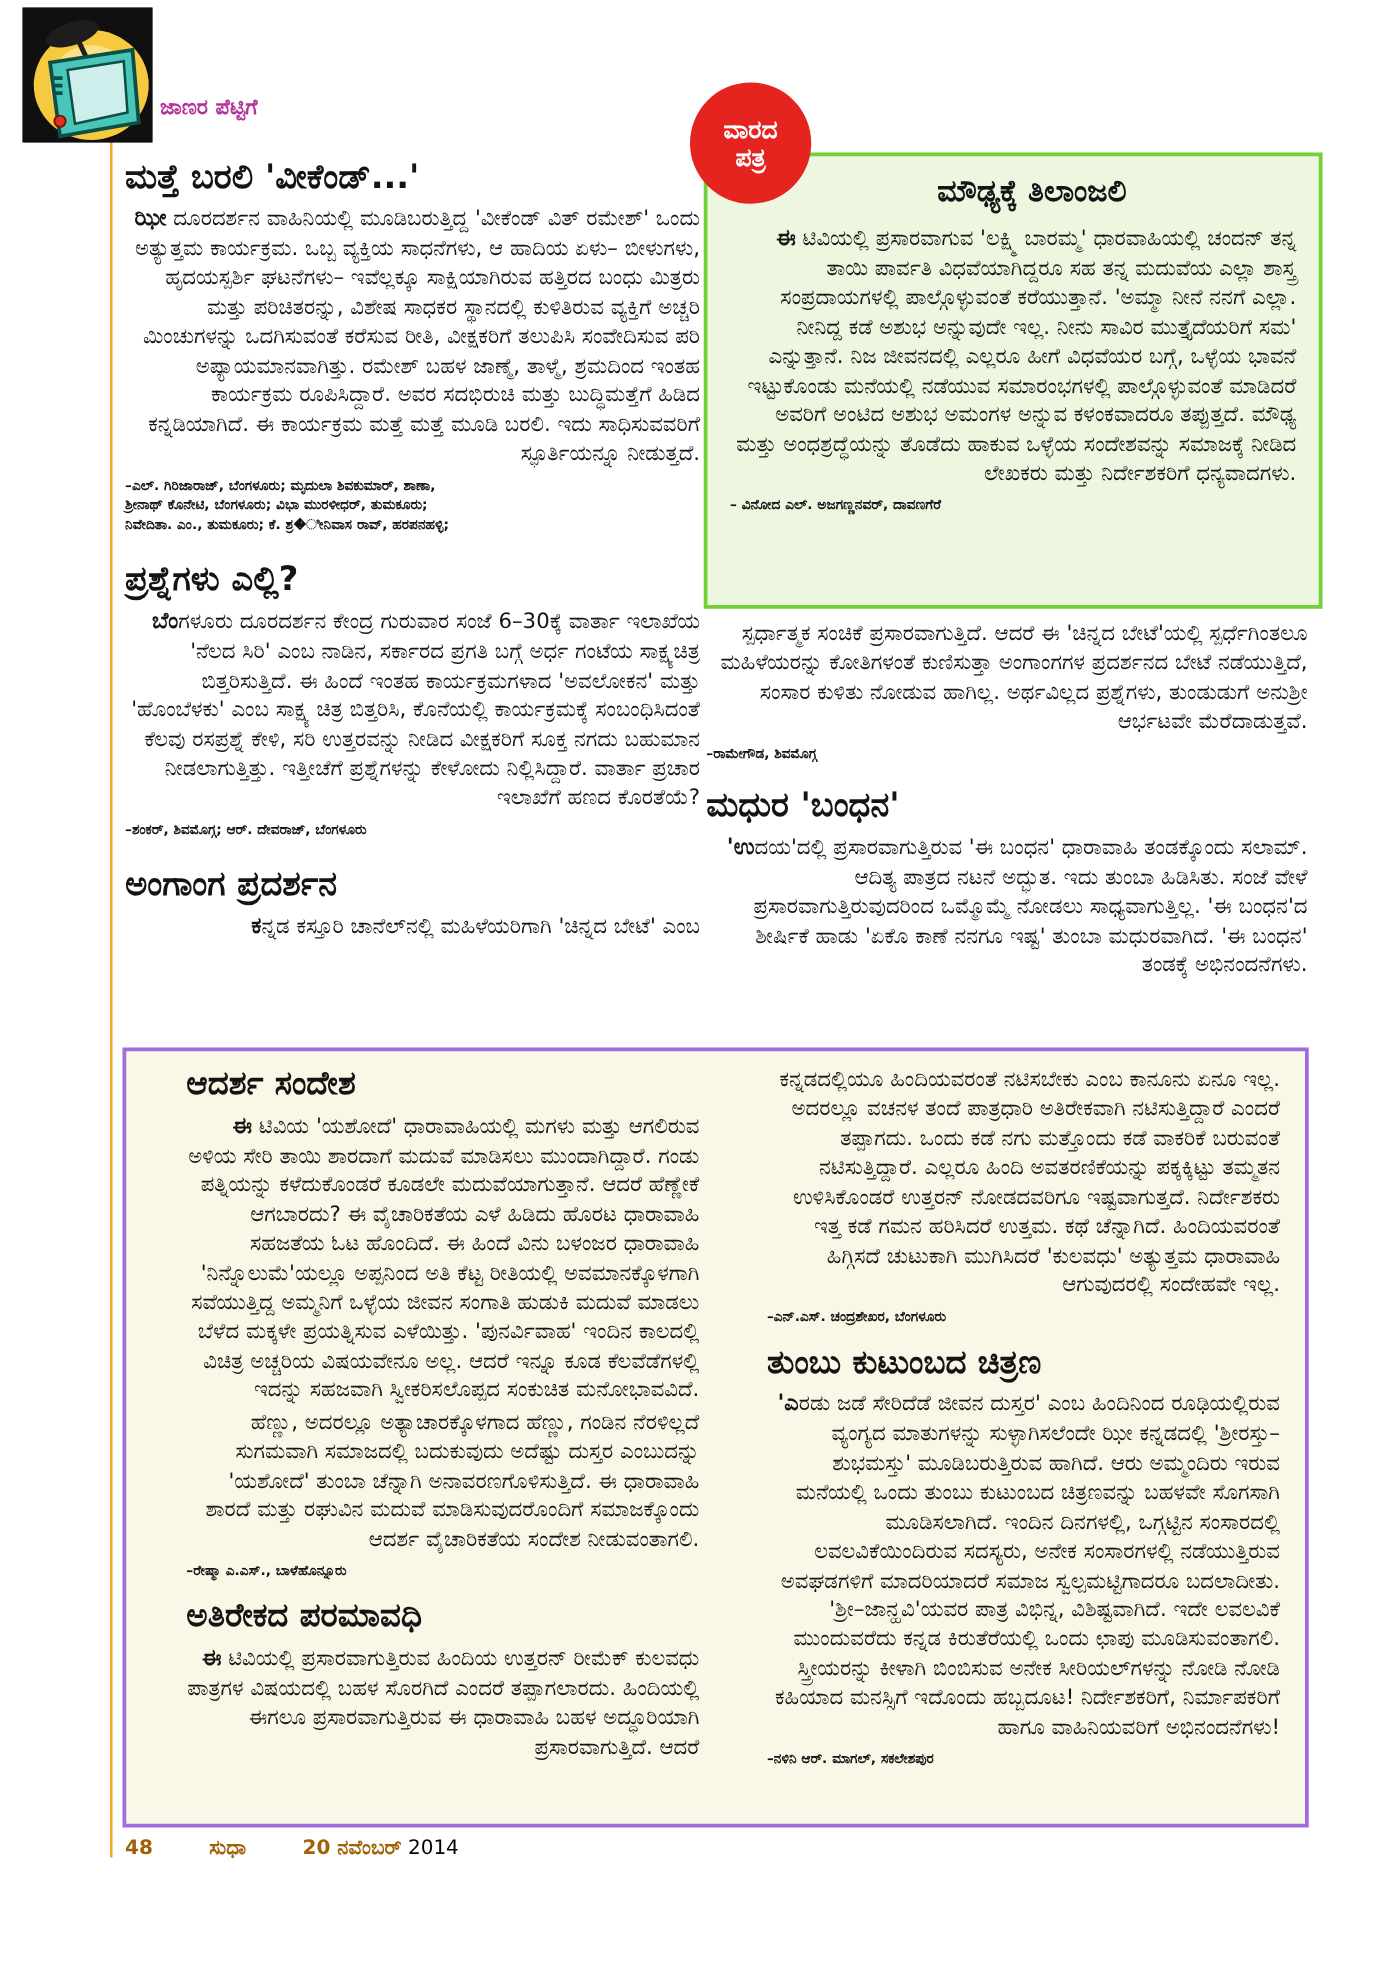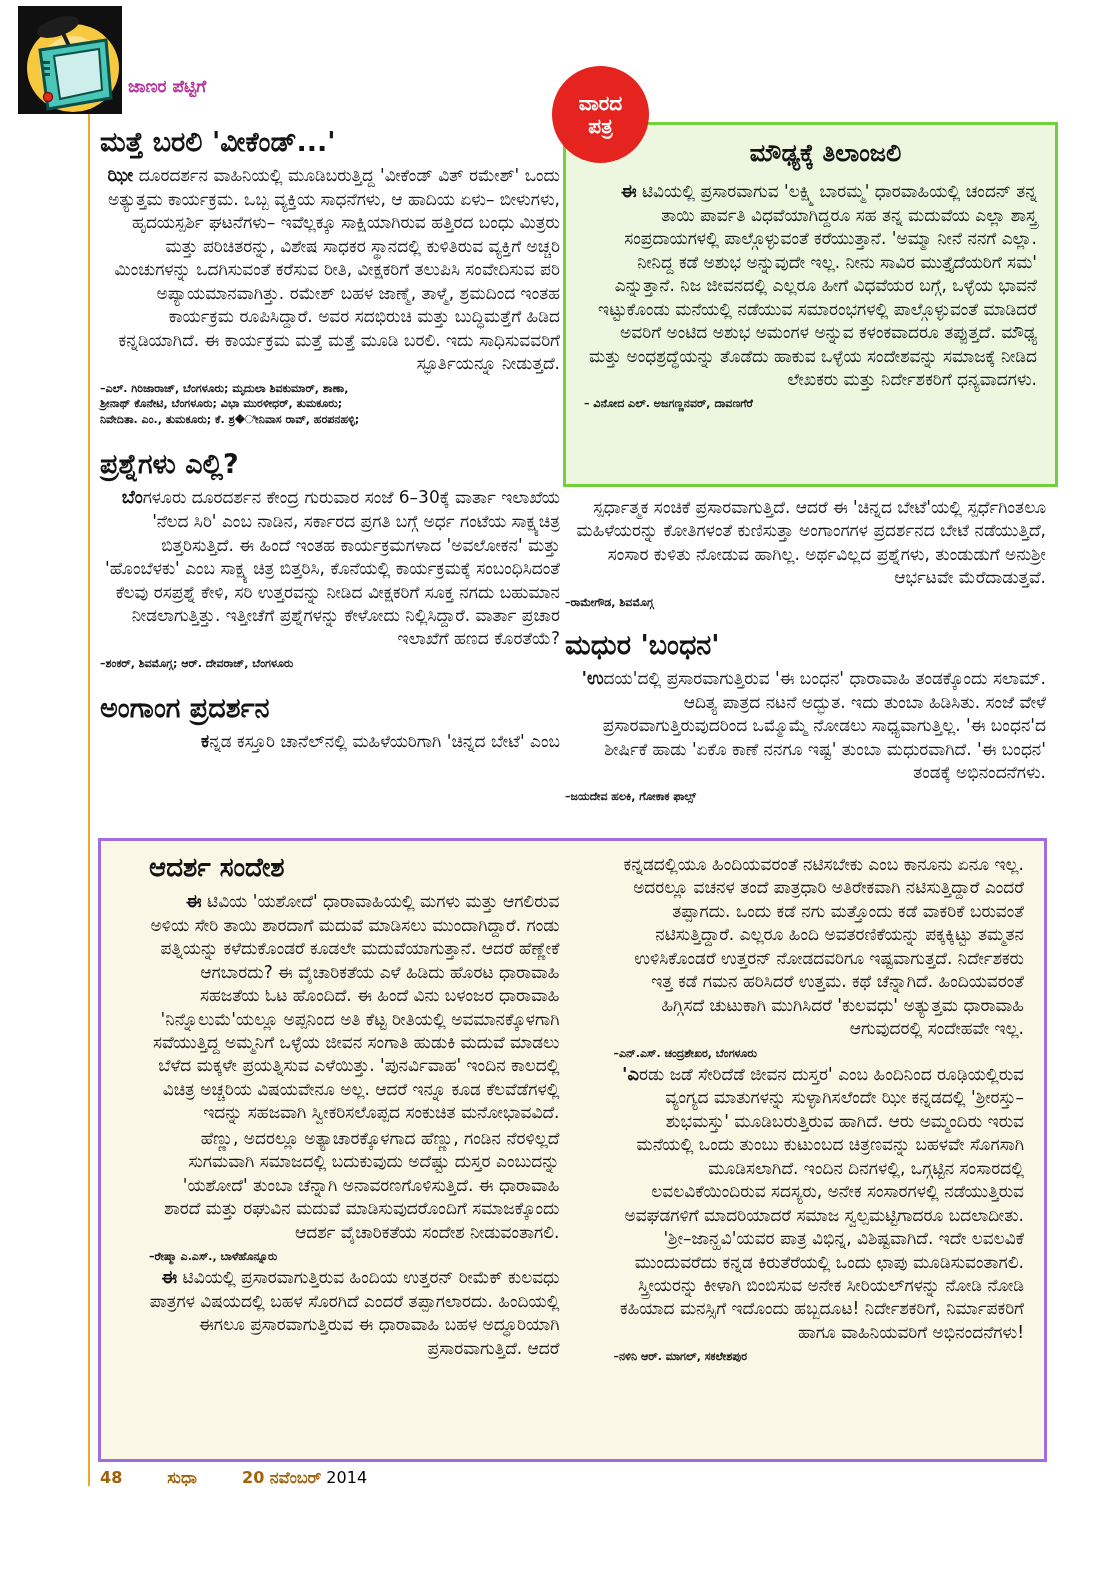--- a/index.html
+++ b/index.html
@@ -90,37 +90,38 @@
     <h2 class="section">ಅಂಗಾಂಗ ಪ್ರದರ್ಶನ</h2>
     <p class="body"><span class="lead">ಕ</span><span>ನ್ನಡ ಕಸ್ತೂರಿ ಚಾನೆಲ್‌ನಲ್ಲಿ ಮಹಿಳೆಯರಿಗಾಗಿ 'ಚಿನ್ನದ ಬೇಟೆ' ಎಂಬ</span></p>
   </div>
 
   <div class="right-col">
     <p class="body">ಸ್ಪರ್ಧಾತ್ಮಕ ಸಂಚಿಕೆ ಪ್ರಸಾರವಾಗುತ್ತಿದೆ. ಆದರೆ ಈ 'ಚಿನ್ನದ ಬೇಟೆ'ಯಲ್ಲಿ ಸ್ಪರ್ಧೆಗಿಂತಲೂ ಮಹಿಳೆಯರನ್ನು ಕೋತಿಗಳಂತೆ ಕುಣಿಸುತ್ತಾ ಅಂಗಾಂಗಗಳ ಪ್ರದರ್ಶನದ ಬೇಟೆ ನಡೆಯುತ್ತಿದೆ, ಸಂಸಾರ ಕುಳಿತು ನೋಡುವ ಹಾಗಿಲ್ಲ. ಅರ್ಥವಿಲ್ಲದ ಪ್ರಶ್ನೆಗಳು, ತುಂಡುಡುಗೆ ಅನುಶ್ರೀ ಆರ್ಭಟವೇ ಮೆರೆದಾಡುತ್ತವೆ.</p>
     <p class="sig">–ರಾಮೇಗೌಡ, ಶಿವಮೊಗ್ಗ</p>
 
     <h2 class="section">ಮಧುರ 'ಬಂಧನ'</h2>
     <p class="body"><span class="lead">'ಉ</span><span>ದಯ'ದಲ್ಲಿ ಪ್ರಸಾರವಾಗುತ್ತಿರುವ 'ಈ ಬಂಧನ' ಧಾರಾವಾಹಿ ತಂಡಕ್ಕೊಂದು ಸಲಾಮ್. ಆದಿತ್ಯ ಪಾತ್ರದ ನಟನೆ ಅದ್ಭುತ. ಇದು ತುಂಬಾ ಹಿಡಿಸಿತು. ಸಂಜೆ ವೇಳೆ ಪ್ರಸಾರವಾಗುತ್ತಿರುವುದರಿಂದ ಒಮ್ಮೊಮ್ಮೆ ನೋಡಲು ಸಾಧ್ಯವಾಗುತ್ತಿಲ್ಲ. 'ಈ ಬಂಧನ'ದ ಶೀರ್ಷಿಕೆ ಹಾಡು 'ಏಕೊ ಕಾಣೆ ನನಗೂ ಇಷ್ಟ' ತುಂಬಾ ಮಧುರವಾಗಿದೆ. 'ಈ ಬಂಧನ' ತಂಡಕ್ಕೆ ಅಭಿನಂದನೆಗಳು.</span></p>
-    <p class="sig">–ಜಯದೇವ ಹಲಕಿ, ಗೋಕಾಕ ಫಾಲ್ಸ್</p>
   </div>
 
   <div class="yellow-box">
     <div class="cols">
       <div class="col">
         <h2 class="section">ಆದರ್ಶ ಸಂದೇಶ</h2>
         <p class="body"><span class="lead">ಈ</span><span> ಟಿವಿಯ 'ಯಶೋದೆ' ಧಾರಾವಾಹಿಯಲ್ಲಿ ಮಗಳು ಮತ್ತು ಆಗಲಿರುವ ಅಳಿಯ ಸೇರಿ ತಾಯಿ ಶಾರದಾಗೆ ಮದುವೆ ಮಾಡಿಸಲು ಮುಂದಾಗಿದ್ದಾರೆ. ಗಂಡು ಪತ್ನಿಯನ್ನು ಕಳೆದುಕೊಂಡರೆ ಕೂಡಲೇ ಮದುವೆಯಾಗುತ್ತಾನೆ. ಆದರೆ ಹೆಣ್ಣೇಕೆ ಆಗಬಾರದು? ಈ ವೈಚಾರಿಕತೆಯ ಎಳೆ ಹಿಡಿದು ಹೊರಟ ಧಾರಾವಾಹಿ ಸಹಜತೆಯ ಓಟ ಹೊಂದಿದೆ. ಈ ಹಿಂದೆ ವಿನು ಬಳಂಜರ ಧಾರಾವಾಹಿ 'ನಿನ್ನೊಲುಮೆ'ಯಲ್ಲೂ ಅಪ್ಪನಿಂದ ಅತಿ ಕೆಟ್ಟ ರೀತಿಯಲ್ಲಿ ಅವಮಾನಕ್ಕೊಳಗಾಗಿ ಸವೆಯುತ್ತಿದ್ದ ಅಮ್ಮನಿಗೆ ಒಳ್ಳೆಯ ಜೀವನ ಸಂಗಾತಿ ಹುಡುಕಿ ಮದುವೆ ಮಾಡಲು ಬೆಳೆದ ಮಕ್ಕಳೇ ಪ್ರಯತ್ನಿಸುವ ಎಳೆಯಿತ್ತು. 'ಪುನರ್ವಿವಾಹ' ಇಂದಿನ ಕಾಲದಲ್ಲಿ ವಿಚಿತ್ರ ಅಚ್ಚರಿಯ ವಿಷಯವೇನೂ ಅಲ್ಲ. ಆದರೆ ಇನ್ನೂ ಕೂಡ ಕೆಲವೆಡೆಗಳಲ್ಲಿ ಇದನ್ನು ಸಹಜವಾಗಿ ಸ್ವೀಕರಿಸಲೊಪ್ಪದ ಸಂಕುಚಿತ ಮನೋಭಾವವಿದೆ.</span></p>
         <p class="body indent">ಹೆಣ್ಣು, ಅದರಲ್ಲೂ ಅತ್ಯಾಚಾರಕ್ಕೊಳಗಾದ ಹೆಣ್ಣು, ಗಂಡಿನ ನೆರಳಿಲ್ಲದೆ ಸುಗಮವಾಗಿ ಸಮಾಜದಲ್ಲಿ ಬದುಕುವುದು ಅದೆಷ್ಟು ದುಸ್ತರ ಎಂಬುದನ್ನು 'ಯಶೋದೆ' ತುಂಬಾ ಚೆನ್ನಾಗಿ ಅನಾವರಣಗೊಳಿಸುತ್ತಿದೆ. ಈ ಧಾರಾವಾಹಿ ಶಾರದೆ ಮತ್ತು ರಘುವಿನ ಮದುವೆ ಮಾಡಿಸುವುದರೊಂದಿಗೆ ಸಮಾಜಕ್ಕೊಂದು ಆದರ್ಶ ವೈಚಾರಿಕತೆಯ ಸಂದೇಶ ನೀಡುವಂತಾಗಲಿ.</p>
         <p class="sig">–ರೇಷ್ಮಾ ಎ.ಎಸ್., ಬಾಳೆಹೊನ್ನೂರು</p>
 
+        <h2 class="section">ಅತಿರೇಕದ ಪರಮಾವಧಿ</h2>
         <p class="body"><span class="lead">ಈ</span><span> ಟಿವಿಯಲ್ಲಿ ಪ್ರಸಾರವಾಗುತ್ತಿರುವ ಹಿಂದಿಯ ಉತ್ತರನ್ ರೀಮೆಕ್ ಕುಲವಧು ಪಾತ್ರಗಳ ವಿಷಯದಲ್ಲಿ ಬಹಳ ಸೊರಗಿದೆ ಎಂದರೆ ತಪ್ಪಾಗಲಾರದು. ಹಿಂದಿಯಲ್ಲಿ ಈಗಲೂ ಪ್ರಸಾರವಾಗುತ್ತಿರುವ ಈ ಧಾರಾವಾಹಿ ಬಹಳ ಅದ್ಧೂರಿಯಾಗಿ ಪ್ರಸಾರವಾಗುತ್ತಿದೆ. ಆದರೆ</span></p>
       </div>
       <div class="col">
         <p class="body">ಕನ್ನಡದಲ್ಲಿಯೂ ಹಿಂದಿಯವರಂತೆ ನಟಿಸಬೇಕು ಎಂಬ ಕಾನೂನು ಏನೂ ಇಲ್ಲ. ಅದರಲ್ಲೂ ವಚನಳ ತಂದೆ ಪಾತ್ರಧಾರಿ ಅತಿರೇಕವಾಗಿ ನಟಿಸುತ್ತಿದ್ದಾರೆ ಎಂದರೆ ತಪ್ಪಾಗದು. ಒಂದು ಕಡೆ ನಗು ಮತ್ತೊಂದು ಕಡೆ ವಾಕರಿಕೆ ಬರುವಂತೆ ನಟಿಸುತ್ತಿದ್ದಾರೆ. ಎಲ್ಲರೂ ಹಿಂದಿ ಅವತರಣಿಕೆಯನ್ನು ಪಕ್ಕಕ್ಕಿಟ್ಟು ತಮ್ಮತನ ಉಳಿಸಿಕೊಂಡರೆ ಉತ್ತರನ್ ನೋಡದವರಿಗೂ ಇಷ್ಟವಾಗುತ್ತದೆ. ನಿರ್ದೇಶಕರು ಇತ್ತ ಕಡೆ ಗಮನ ಹರಿಸಿದರೆ ಉತ್ತಮ. ಕಥೆ ಚೆನ್ನಾಗಿದೆ. ಹಿಂದಿಯವರಂತೆ ಹಿಗ್ಗಿಸದೆ ಚುಟುಕಾಗಿ ಮುಗಿಸಿದರೆ 'ಕುಲವಧು' ಅತ್ಯುತ್ತಮ ಧಾರಾವಾಹಿ ಆಗುವುದರಲ್ಲಿ ಸಂದೇಹವೇ ಇಲ್ಲ.</p>
         <p class="sig">–ಎನ್.ಎಸ್. ಚಂದ್ರಶೇಖರ, ಬೆಂಗಳೂರು</p>
 
+        <h2 class="section">ತುಂಬು ಕುಟುಂಬದ ಚಿತ್ರಣ</h2>
         <p class="body"><span class="lead">'ಎ</span><span>ರಡು ಜಡೆ ಸೇರಿದೆಡೆ ಜೀವನ ದುಸ್ತರ' ಎಂಬ ಹಿಂದಿನಿಂದ ರೂಢಿಯಲ್ಲಿರುವ ವ್ಯಂಗ್ಯದ ಮಾತುಗಳನ್ನು ಸುಳ್ಳಾಗಿಸಲೆಂದೇ ಝೀ ಕನ್ನಡದಲ್ಲಿ 'ಶ್ರೀರಸ್ತು–ಶುಭಮಸ್ತು' ಮೂಡಿಬರುತ್ತಿರುವ ಹಾಗಿದೆ. ಆರು ಅಮ್ಮಂದಿರು ಇರುವ ಮನೆಯಲ್ಲಿ ಒಂದು ತುಂಬು ಕುಟುಂಬದ ಚಿತ್ರಣವನ್ನು ಬಹಳವೇ ಸೊಗಸಾಗಿ ಮೂಡಿಸಲಾಗಿದೆ. ಇಂದಿನ ದಿನಗಳಲ್ಲಿ, ಒಗ್ಗಟ್ಟಿನ ಸಂಸಾರದಲ್ಲಿ ಲವಲವಿಕೆಯಿಂದಿರುವ ಸದಸ್ಯರು, ಅನೇಕ ಸಂಸಾರಗಳಲ್ಲಿ ನಡೆಯುತ್ತಿರುವ ಅವಘಡಗಳಿಗೆ ಮಾದರಿಯಾದರೆ ಸಮಾಜ ಸ್ವಲ್ಪಮಟ್ಟಿಗಾದರೂ ಬದಲಾದೀತು. 'ಶ್ರೀ–ಜಾನ್ಹವಿ'ಯವರ ಪಾತ್ರ ವಿಭಿನ್ನ, ವಿಶಿಷ್ಟವಾಗಿದೆ. ಇದೇ ಲವಲವಿಕೆ ಮುಂದುವರೆದು ಕನ್ನಡ ಕಿರುತೆರೆಯಲ್ಲಿ ಒಂದು ಛಾಪು ಮೂಡಿಸುವಂತಾಗಲಿ. ಸ್ತ್ರೀಯರನ್ನು ಕೀಳಾಗಿ ಬಿಂಬಿಸುವ ಅನೇಕ ಸೀರಿಯಲ್‌ಗಳನ್ನು ನೋಡಿ ನೋಡಿ ಕಹಿಯಾದ ಮನಸ್ಸಿಗೆ ಇದೊಂದು ಹಬ್ಬದೂಟ! ನಿರ್ದೇಶಕರಿಗೆ, ನಿರ್ಮಾಪಕರಿಗೆ ಹಾಗೂ ವಾಹಿನಿಯವರಿಗೆ ಅಭಿನಂದನೆಗಳು!</span></p>
         <p class="sig">–ನಳಿನಿ ಆರ್. ಮಾಗಲ್, ಸಕಲೇಶಪುರ</p>
       </div>
     </div>
   </div>
 
   <div class="footer">
     <span class="pgnum">48</span>
     <span class="mag">ಸುಧಾ</span>
     <span class="mag">20 ನವೆಂಬರ್</span>

